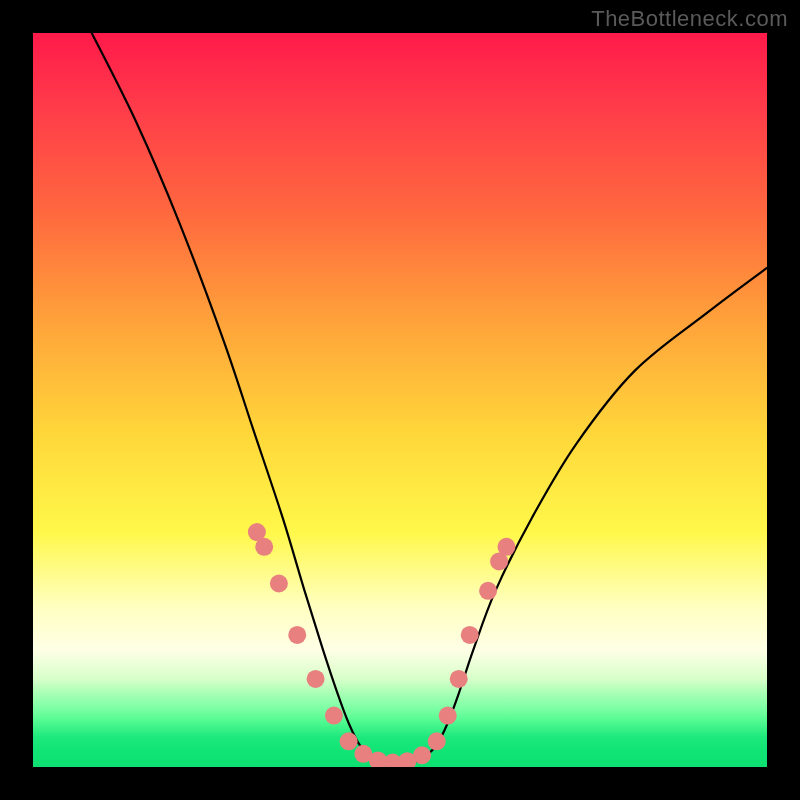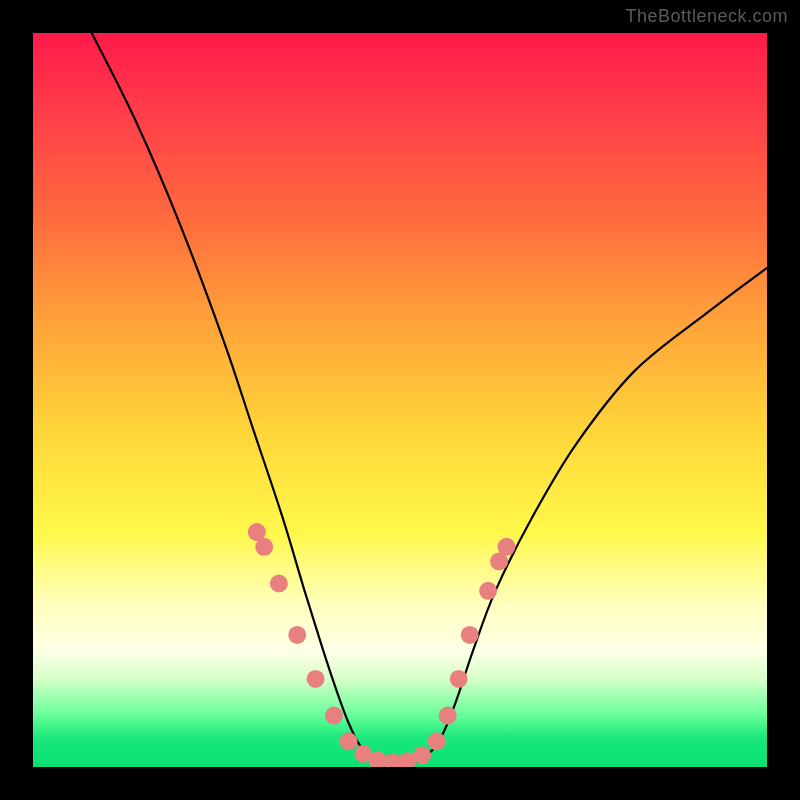--- a/index.html
+++ b/index.html
@@ -8,21 +8,21 @@
     position: relative;
     width: 800px;
     height: 800px;
     background: #000;
   }
   .watermark {
     position: absolute;
     top: 6px;
     right: 12px;
     font-family: Arial, Helvetica, sans-serif;
-    font-size: 18px;
+    font-size: 22px;
     color: #5a5a5a;
     letter-spacing: 0.5px;
     z-index: 10;
   }
   .plot-area {
     position: absolute;
     left: 33px;
     top: 33px;
     width: 734px;
     height: 734px;

